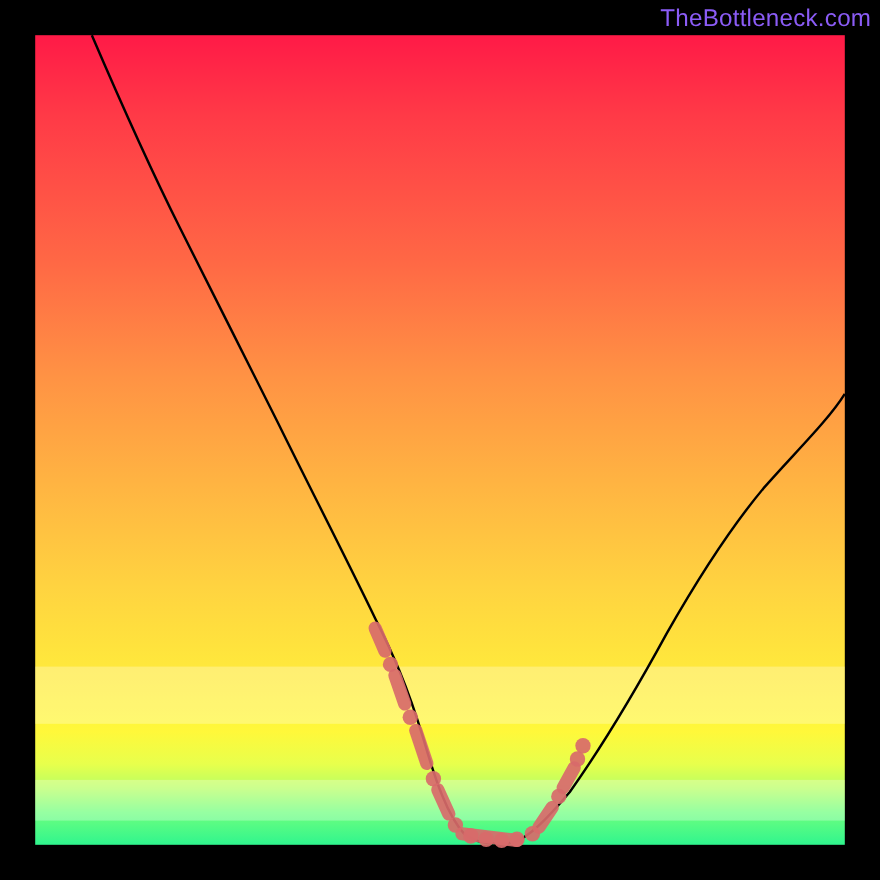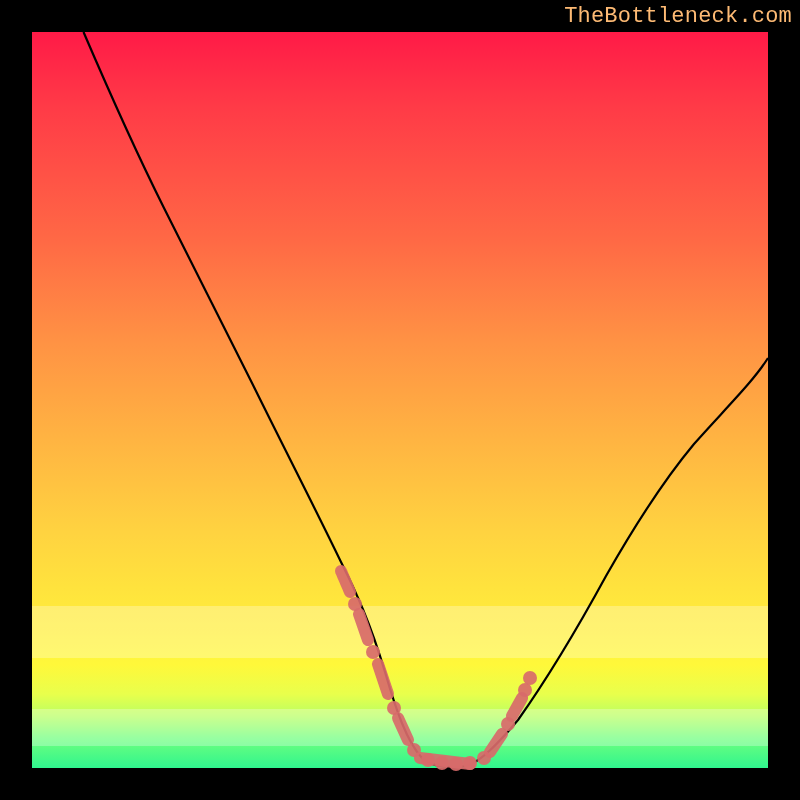--- a/index.html
+++ b/index.html
@@ -47,23 +47,23 @@
     left: 0;
     width: 100%;
     background: rgba(255,255,255,0.28);
   }
   .watermark {
     position: absolute;
     right: 8px;
     top: 4px;
     font-size: 22px;
     font-weight: 500;
-    color: #fdba74;
+    color: #8b5cf6;
     letter-spacing: 0.2px;
-    font-family: Liberation Mono, monospace;
+    font-family: Liberation Sans, sans-serif;
   }
   svg.curve {
     position: absolute;
     left: 0;
     top: 0;
     width: 736px;
     height: 736px;
     overflow: visible;
   }
   svg.curve path.line {

